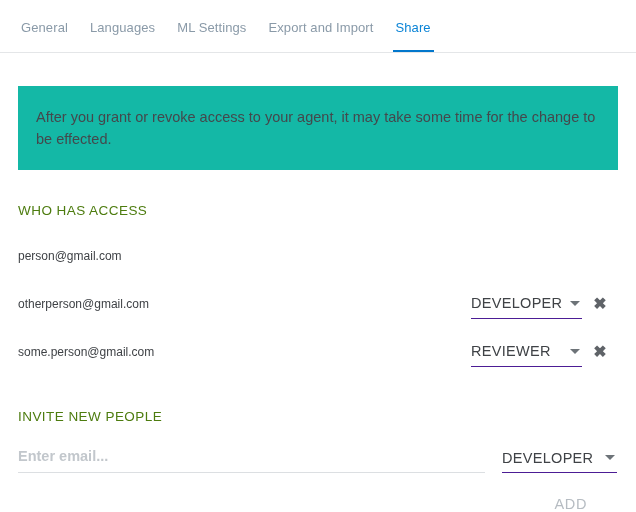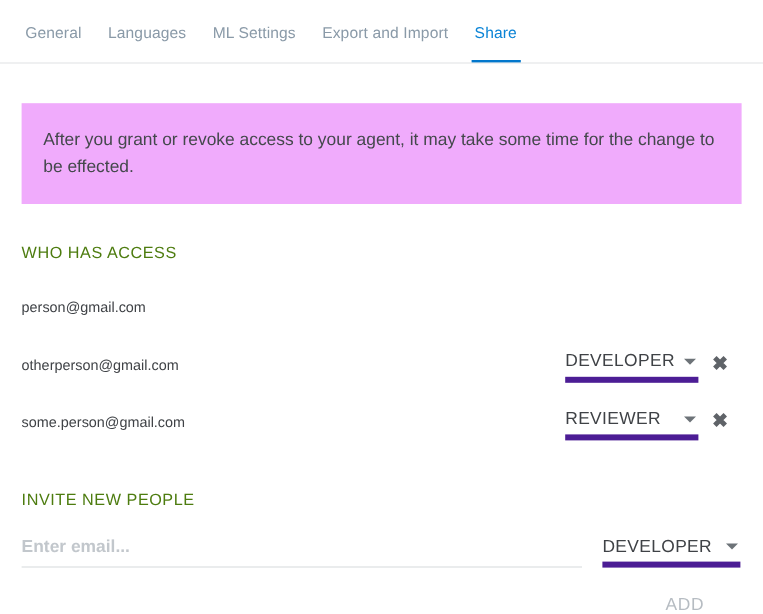--- a/index.html
+++ b/index.html
@@ -52,21 +52,21 @@
     background: #0277cc;
   }
 
   
   .content {
     padding: 0 18px;
   }
 
   .notice {
     margin-top: 33px;
-    background: #f0abfc;
+    background: #14b8a6;
     color: #44484c;
     font-size: 14.5px;
     line-height: 22px;
     padding: 20px 18px 20px 18px;
     box-sizing: border-box;
     width: 600px;
     min-height: 76px;
   }
 
   .section-title {
@@ -113,21 +113,21 @@
   
   .role-static-spacer {
     width: 36px;
   }
 
   .select {
     position: relative;
     width: 111px;
     height: 30px;
     box-sizing: border-box;
-    border-bottom: 5px solid #4c1d95;
+    border-bottom: 1px solid #4c1d95;
     display: flex;
     align-items: center;
     cursor: pointer;
     user-select: none;
   }
   .select .sel-label {
     font-size: 14.5px;
     color: #3f4246;
     letter-spacing: 0.3px;
     flex: 1 1 auto;

